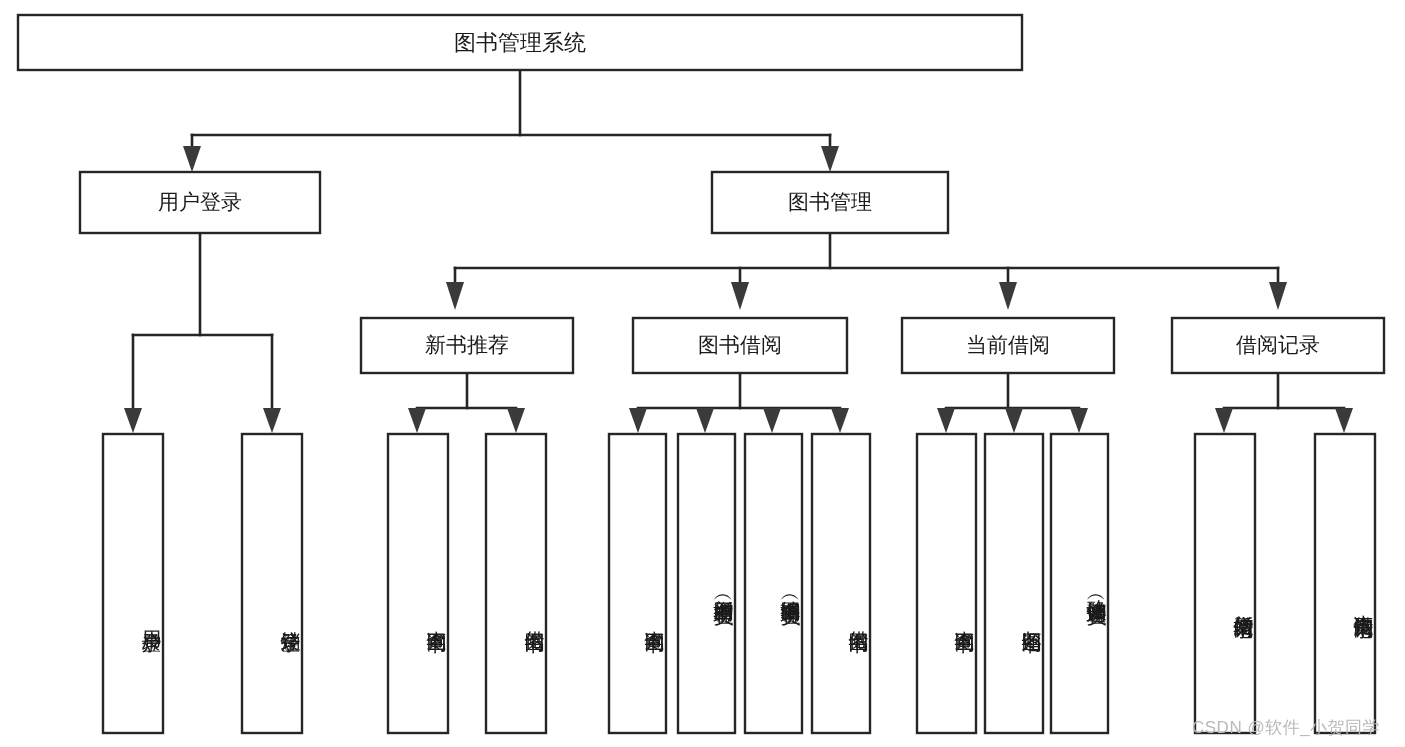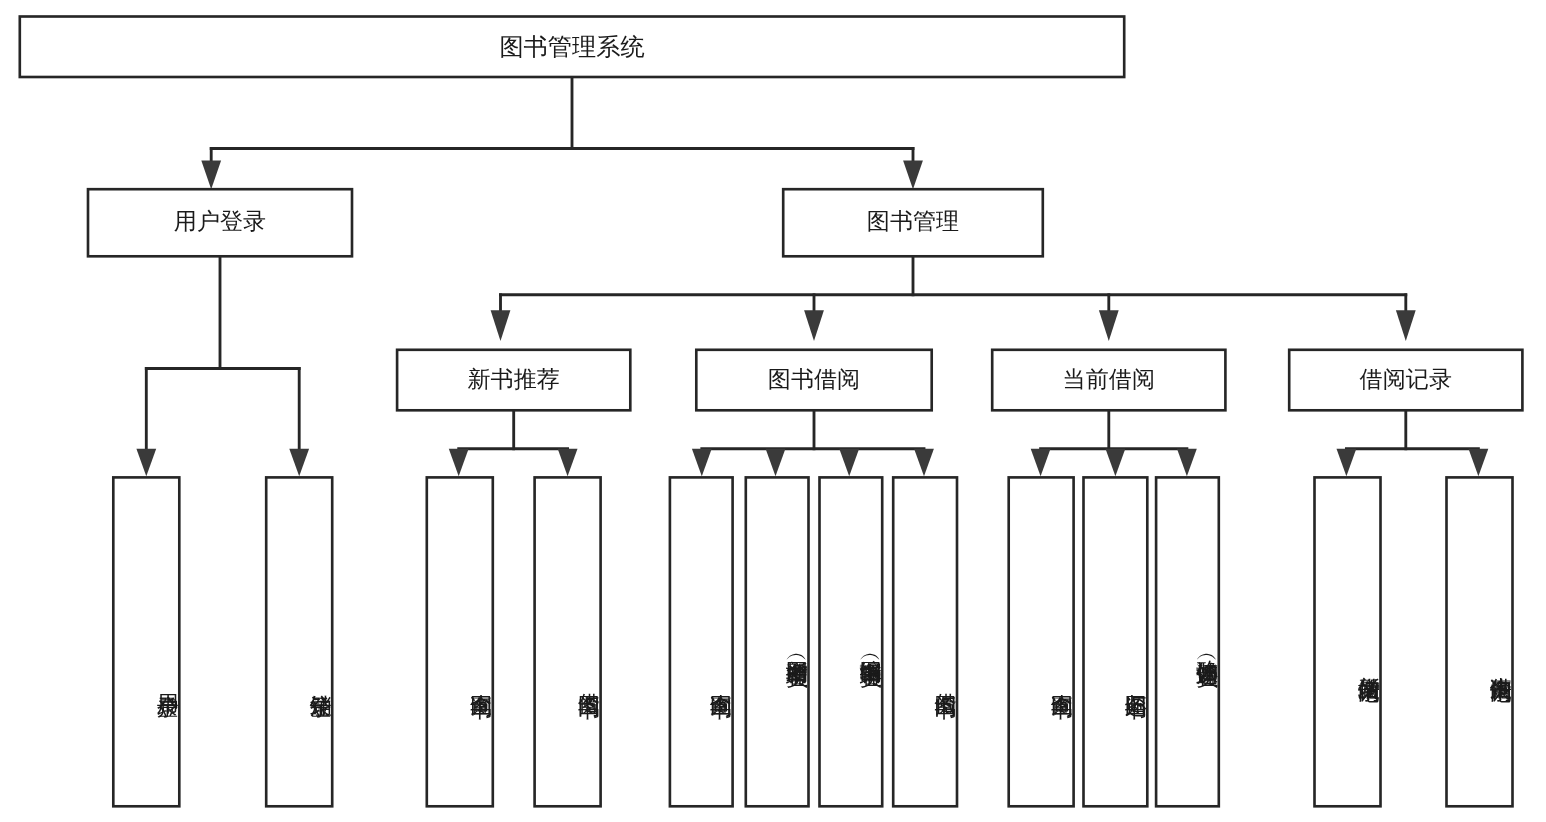--- a/index.html
+++ b/index.html
@@ -205,14 +205,15 @@
   <div class="leaf-label" style="left:609px; top:500px; width:57px; height:233px;">查询图书</div>
   <div class="leaf-label" style="left:678px; top:443px; width:57px; height:290px;">新增图书（管理员）</div>
   <div class="leaf-label" style="left:745px; top:443px; width:57px; height:290px;">编辑图书（管理员）</div>
   <div class="leaf-label" style="left:812px; top:500px; width:58px; height:233px;">借阅图书</div>
   <div class="leaf-label" style="left:917px; top:500px; width:59px; height:233px;">查询图书</div>
   <div class="leaf-label" style="left:985px; top:500px; width:58px; height:233px;">归还图书</div>
   <div class="leaf-label" style="left:1051px; top:443px; width:57px; height:290px;">确认归还（管理员）</div>
   <div class="leaf-label" style="left:1195px; top:470px; width:60px; height:263px;">新增借阅记录</div>
   <div class="leaf-label" style="left:1315px; top:470px; width:60px; height:263px;">查询借阅记录</div>
 
+  <div class="watermark" style="left:1192px; top:716px;">CSDN @软件_小贺同学</div>
 
 </div>
 
 </body></html>

